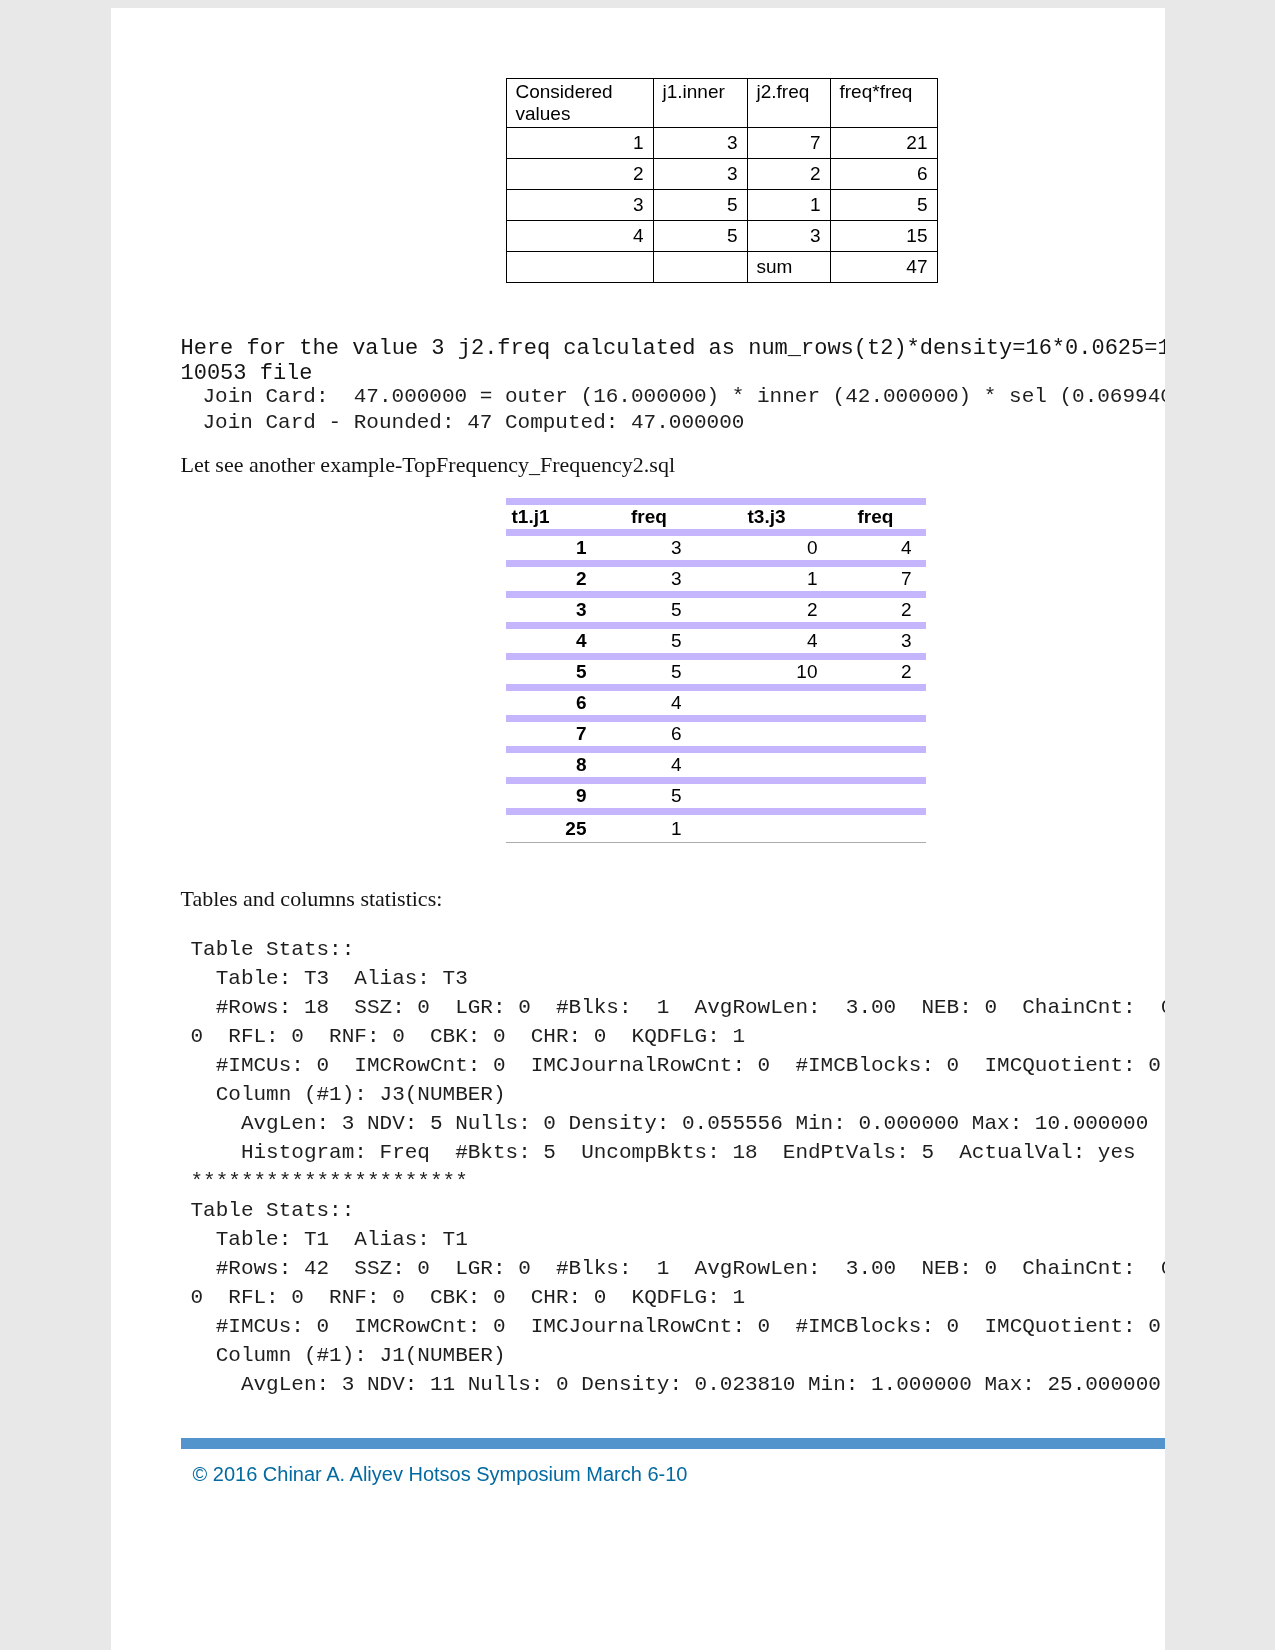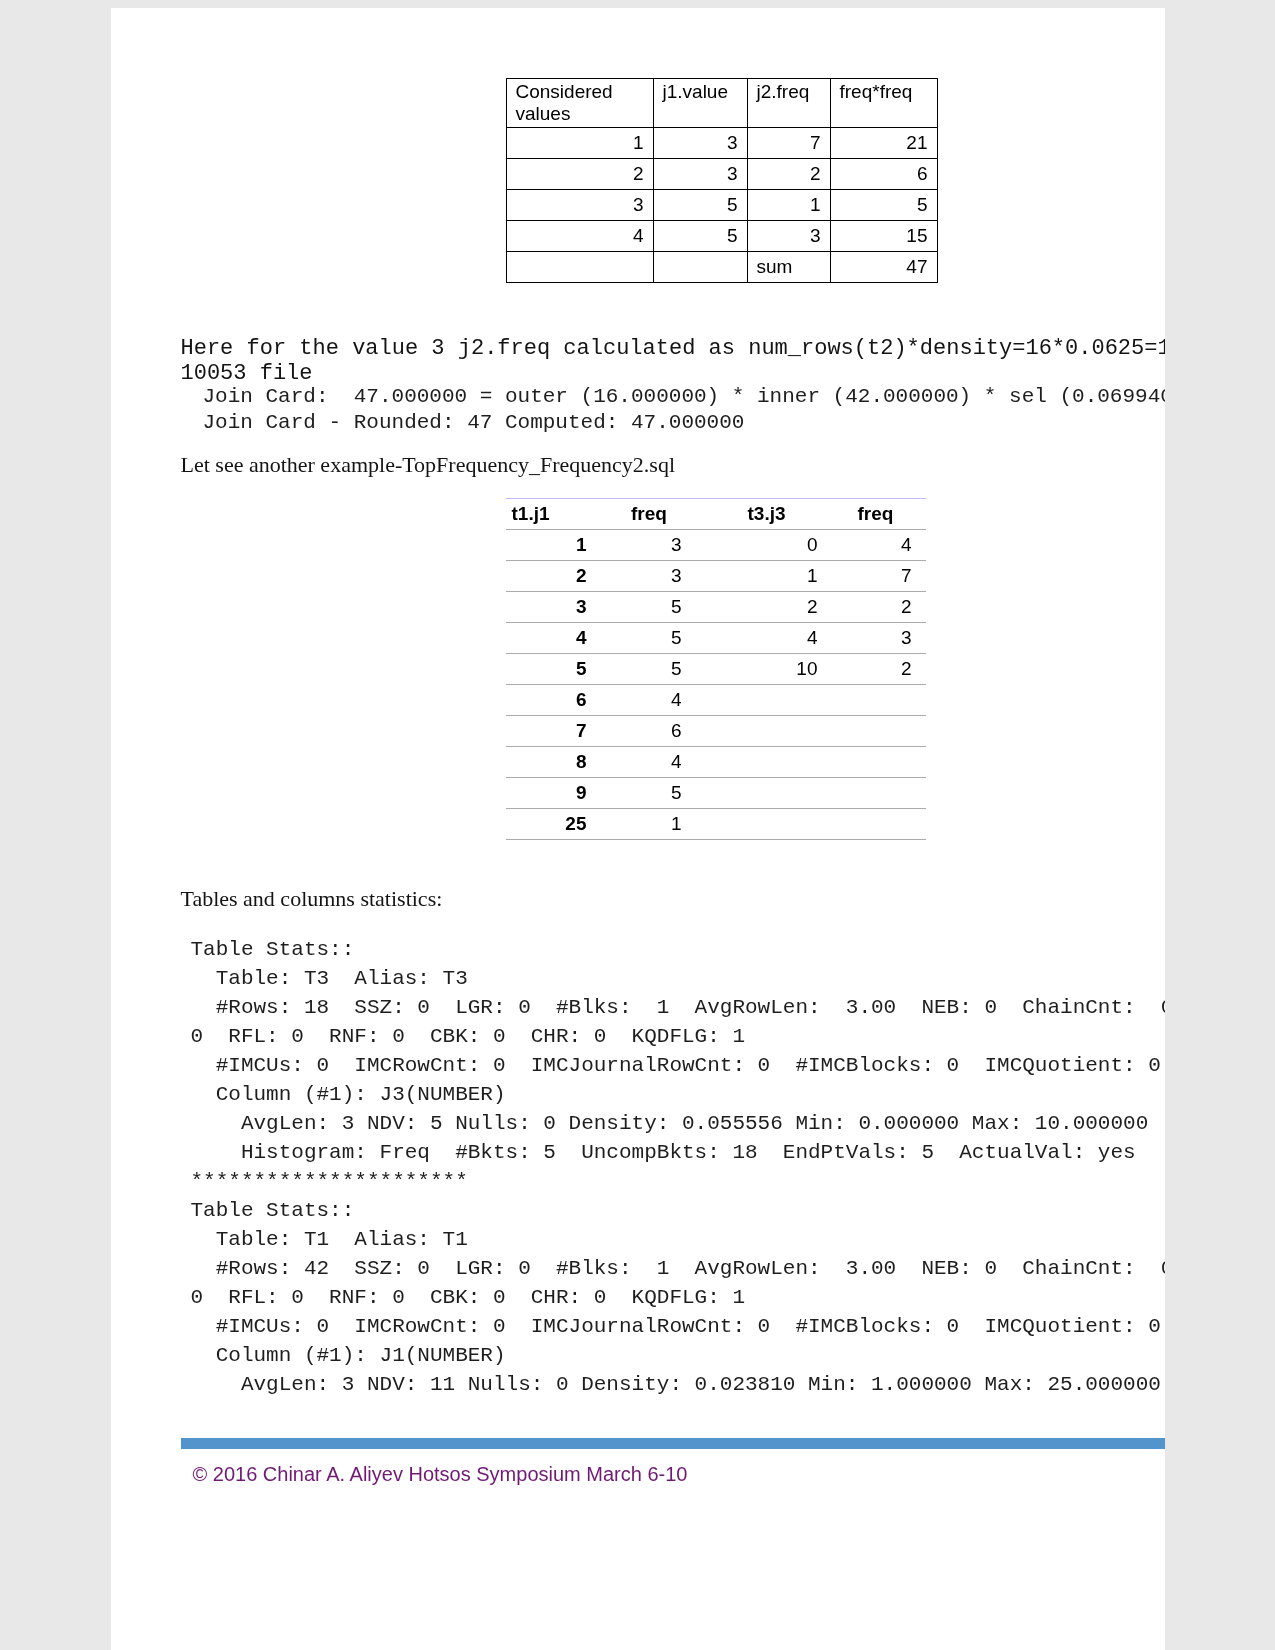--- a/index.html
+++ b/index.html
@@ -14,56 +14,56 @@
 
   
   #table1 { position:absolute; left:395px; top:70px; border-collapse:collapse; font-size:19px; }
   #table1 th, #table1 td { border:1px solid #000; padding:2px 9px; height:31px; }
   #table1 th { text-align:left; font-weight:normal; vertical-align:top; }
   #table1 td { text-align:right; }
   #table1 td.left { text-align:left; }
 
   
   #table2 { position:absolute; left:395px; top:490px; border-collapse:collapse; font-size:19px; }
-  #table2 th, #table2 td { border-top:1px solid #c4b5fd; border-bottom:1px solid #ababab; height:31px; padding:0 4px; }
+  #table2 th, #table2 td { border-top:7px solid #c4b5fd; border-bottom:1px solid #ababab; height:31px; padding:0 4px; }
   #table2 th { font-weight:bold; }
   #table2 th:nth-child(1) { text-align:left; padding-left:6px; }
   #table2 th:nth-child(2), #table2 th:nth-child(3), #table2 th:nth-child(4) { text-align:center; }
   #table2 td { text-align:right; }
   #table2 td:nth-child(1) { font-weight:bold; padding-right:4px; }
   #table2 td:nth-child(2) { padding-right:26px; }
   #table2 td:nth-child(3) { padding-right:8px; }
   #table2 td:nth-child(4) { padding-right:14px; }
 
   #para1    { position:absolute; left:70px;  top:328px; width:1110px;font-family:Liberation Mono, monospace; }
   #code1    { position:absolute; left:92px;  top:376px; font-size:21px; line-height:1.23; }
   #para2    { position:absolute; left:70px;  top:444px; }
   #heading2 { position:absolute; left:70px;  top:878px;text-align:center; }
   #code2    { position:absolute; left:80px;  top:928px; font-size:21px; line-height:1.38; }
 
   #footer-bar  { position:absolute; left:70px; top:1430px; width:1075px; height:11px; }
-  #footer-text { position:absolute; left:82px; top:1455px; font-size:20px; color:#701a75; }
+  #footer-text { position:absolute; left:82px; top:1455px; font-size:20px; color:#0369a1; }
   #page-number { position:absolute; left:1112px; top:1458px; font-size:17px; color:#7f7f7f; }
 </style>
 </head>
 <body>
 
 <div class="page">
 
   <table id="table1">
     <colgroup>
         <col style="width:147px">
         <col style="width:94px">
         <col style="width:83px">
         <col style="width:107px">
       </colgroup>
     <thead>
       <tr>
         <th>Considered values</th>
-        <th>j1.value</th>
+        <th>j1.inner</th>
         <th>j2.freq</th>
         <th>freq*freq</th>
       </tr>
     </thead>
     <tbody>
       <tr>
         <td>1</td>
         <td>3</td>
         <td>7</td>
         <td>21</td>

